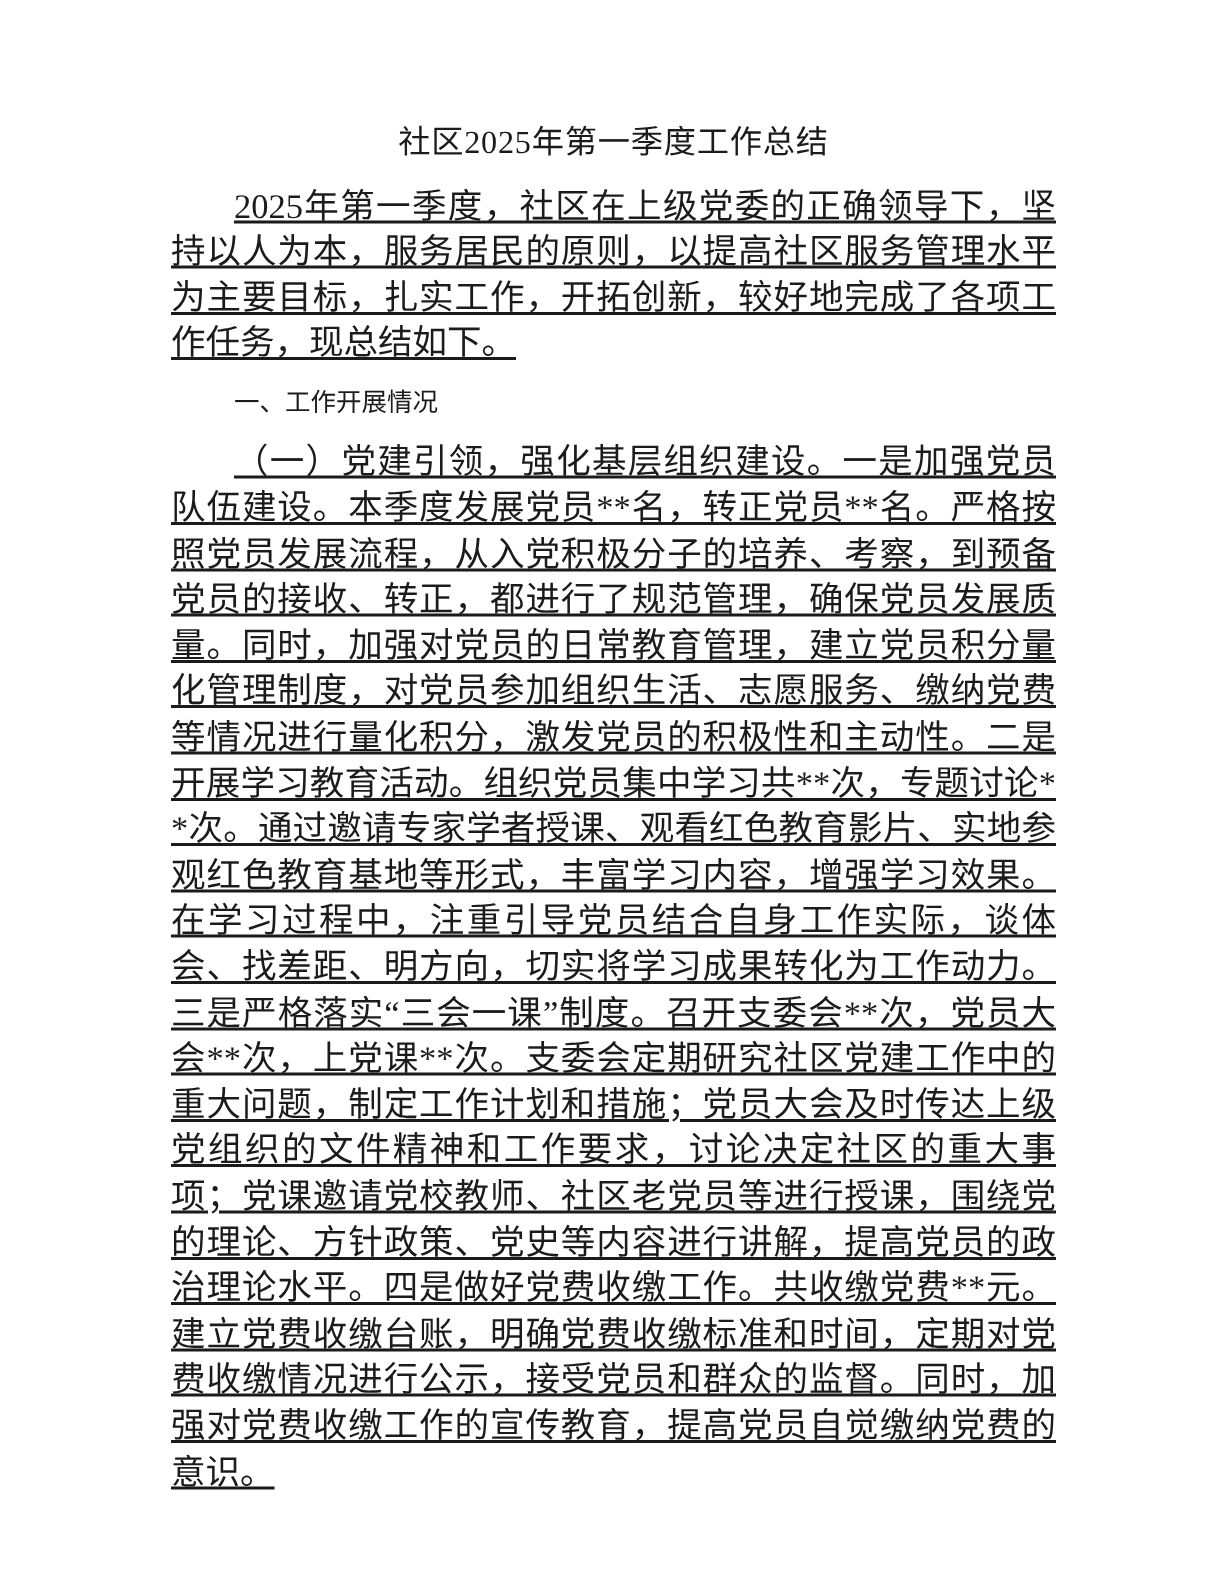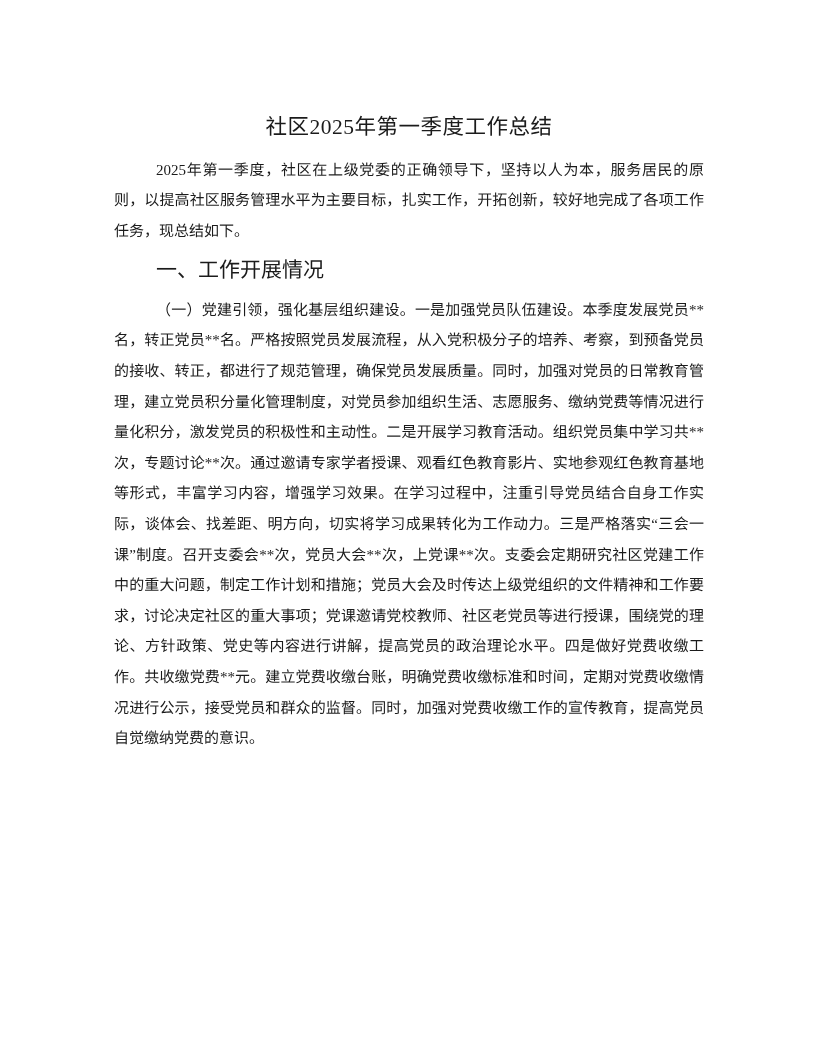--- a/index.html
+++ b/index.html
@@ -11,44 +11,45 @@
     width: 816px;
     height: 1056px;
     overflow: hidden;
     font-family: "Liberation Serif", "DejaVu Serif", serif;
     color: #1b1b1b;
   }
   .page {
     box-sizing: border-box;
     width: 816px;
     height: 792px;
-    padding: 112px 112px 0 114px;
+    padding: 80px 112px 0 114px;
     background: #ffffff;
   }
   .doc-title {
     margin: 0 0 12px 0;
     font-size: 21.5px;
     line-height: 30.5px;
     font-weight: normal;
     text-align: center;
     letter-spacing: 0.5px;
   }
   .para {
     margin: 0 0 9px 0;
-    font-size: 15px;
+    font-size: 23px;
     line-height: 30.6px;
     text-align: justify;
     text-justify: inter-ideograph;
     text-indent: 42px;
     word-break: break-all;
+    text-decoration: underline;
   }
   .section-heading {
     
     margin: 0 0 9px 0;
-    font-size: 21px;
+    font-size: 17px;
     line-height: 30.6px;
     text-indent: 42px;
   }
 </style>
 </head>
 <body>
 
 <div class="page">
   <h1 class="doc-title">社区2025年第一季度工作总结</h1>
 

